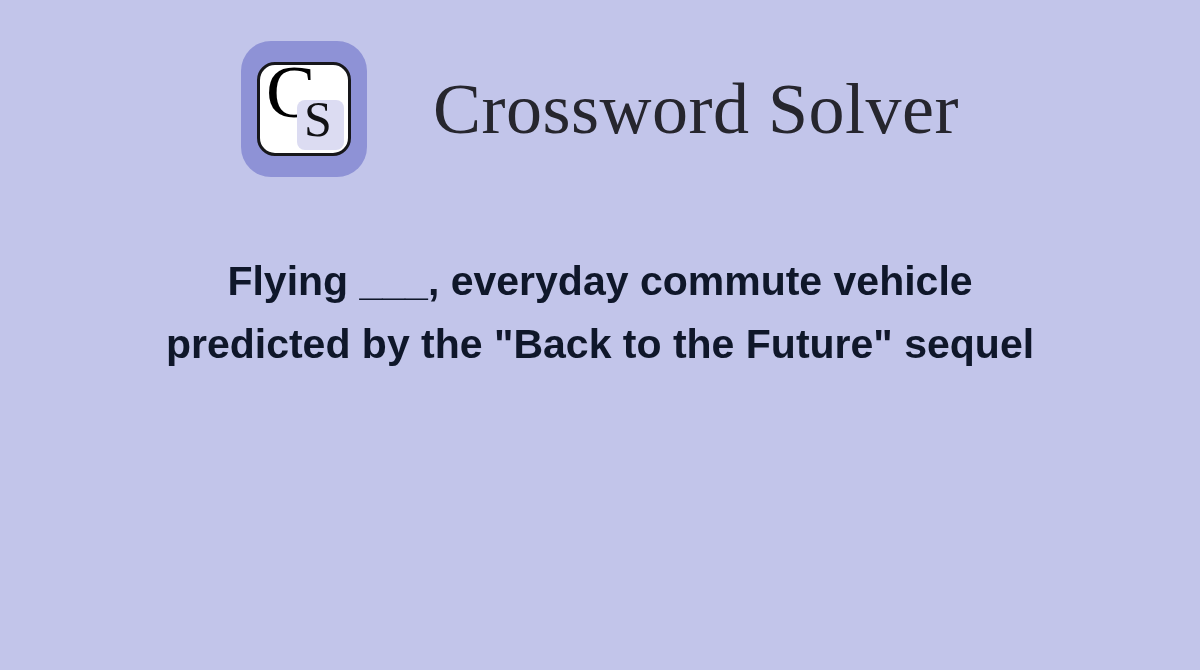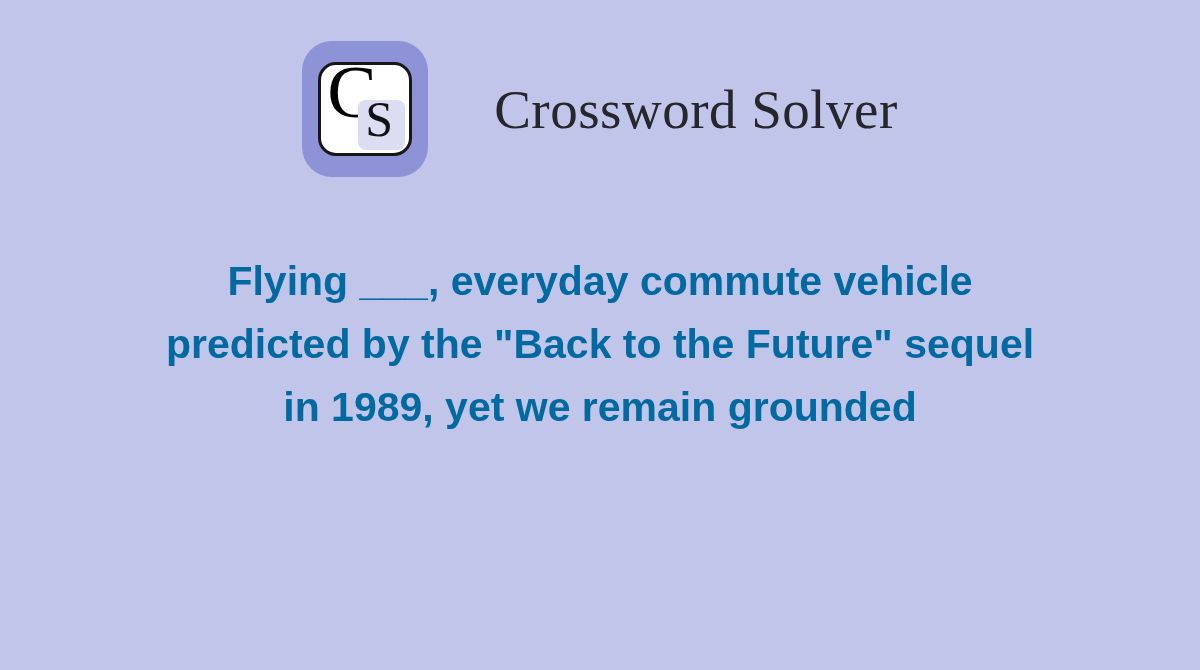--- a/index.html
+++ b/index.html
@@ -87,21 +87,21 @@
     top: -6px;
     font-family: "Liberation Serif", "DejaVu Serif", serif;
     font-size: 50px;
     line-height: 1;
     color: #111114;
   }
 
   
   .site-title {
     font-family: "Liberation Serif", "DejaVu Serif", serif;
-    font-size: 55px;
+    font-size: 72px;
     line-height: 1;
     color: #26262e;
     white-space: nowrap;
     letter-spacing: 0.5px;
     font-weight: 400;
   }
 
   
   .clue-block {
     position: absolute;
@@ -109,21 +109,21 @@
     transform: translateX(-50%);
     top: 250px;
     width: 1060px;
     text-align: center;
   }
   .clue-line {
     font-family: "Liberation Sans", sans-serif;
     font-weight: bold;
     font-size: 41px;
     line-height: 63px;
-    color: #0369a1;
+    color: #0f172a;
     white-space: nowrap;
   }
 </style>
 </head>
 <body>
 
 <div class="page">
 
   <div class="header">
 
@@ -137,16 +137,15 @@
       </div>
     </div>
 
     <div class="site-title">Crossword Solver</div>
 
   </div>
 
   <div class="clue-block">
     <div class="clue-line">Flying ___, everyday commute vehicle</div>
     <div class="clue-line">predicted by the "Back to the Future" sequel</div>
-    <div class="clue-line">in 1989, yet we remain grounded</div>
   </div>
 
 </div>
 
 </body></html>

